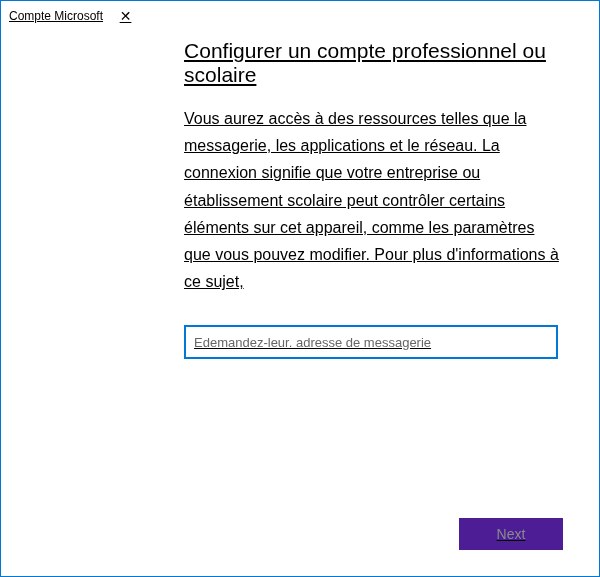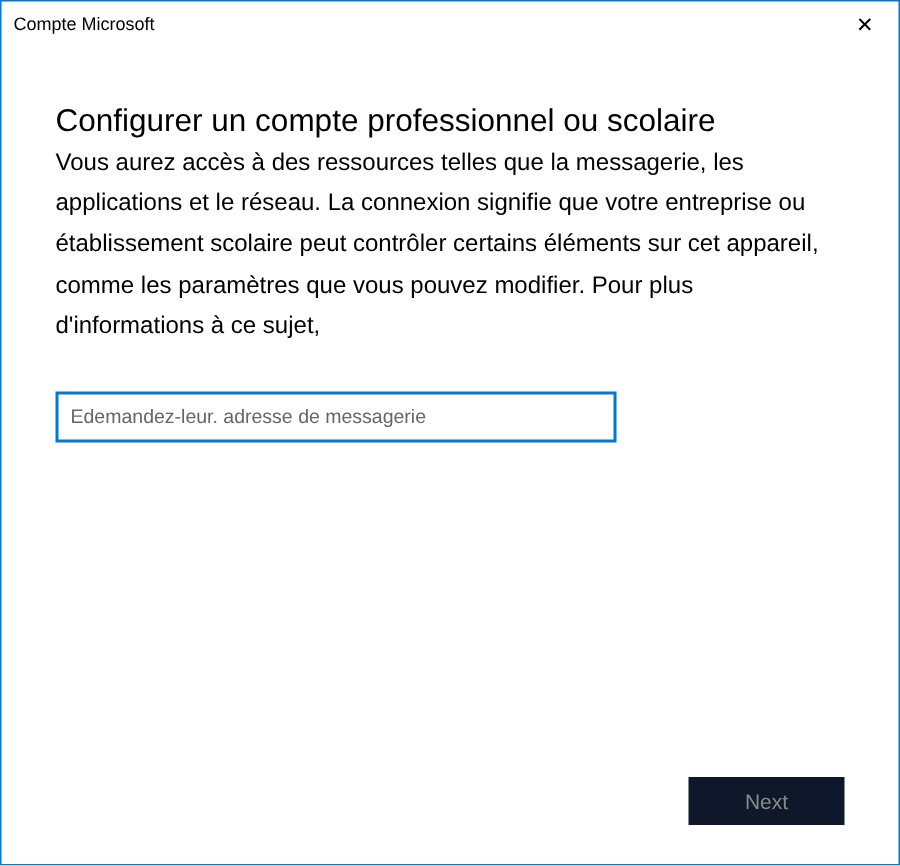--- a/index.html
+++ b/index.html
@@ -13,21 +13,22 @@
       width: 600px;
       height: 577px;
       overflow: hidden;
     }
     .window {
       width: 600px;
       height: 577px;
       border: 1px solid #0078d4;
       background: #fff;
       display: flex;
-      flex-direction: column;
+      flex-direction: row;
+      text-decoration: underline;
     }
     .titlebar {
       height: 30px;
       display: flex;
       align-items: center;
       justify-content: space-between;
       padding-left: 8px;
       font-size: 12px;
       color: #000;
     }
@@ -50,21 +51,21 @@
     .content {
       flex: 1;
       padding: 38px 36px 20px 36px;
       display: flex;
       flex-direction: column;
     }
     .heading {
       font-size: 21px;
       font-weight: 400;
       color: #000;
-      margin-bottom: 2px;
+      margin-bottom: 18px;
     }
     .description {
       font-size: 16px;
       color: #000;
       line-height: 1.7;
       margin-bottom: 30px;
     }
     .email-input {
       width: 374px;
       height: 34px;
@@ -80,21 +81,21 @@
     }
     .footer {
       margin-top: auto;
       display: flex;
       justify-content: flex-end;
       padding-bottom: 6px;
     }
     .next-btn {
       width: 104px;
       height: 32px;
-      background: #0f172a;
+      background: #4c1d95;
       color: #8a8a8a;
       border: none;
       font-size: 14px;
       font-family: inherit;
       cursor: default;
     }
   </style>
 </head>
 <body>
 

